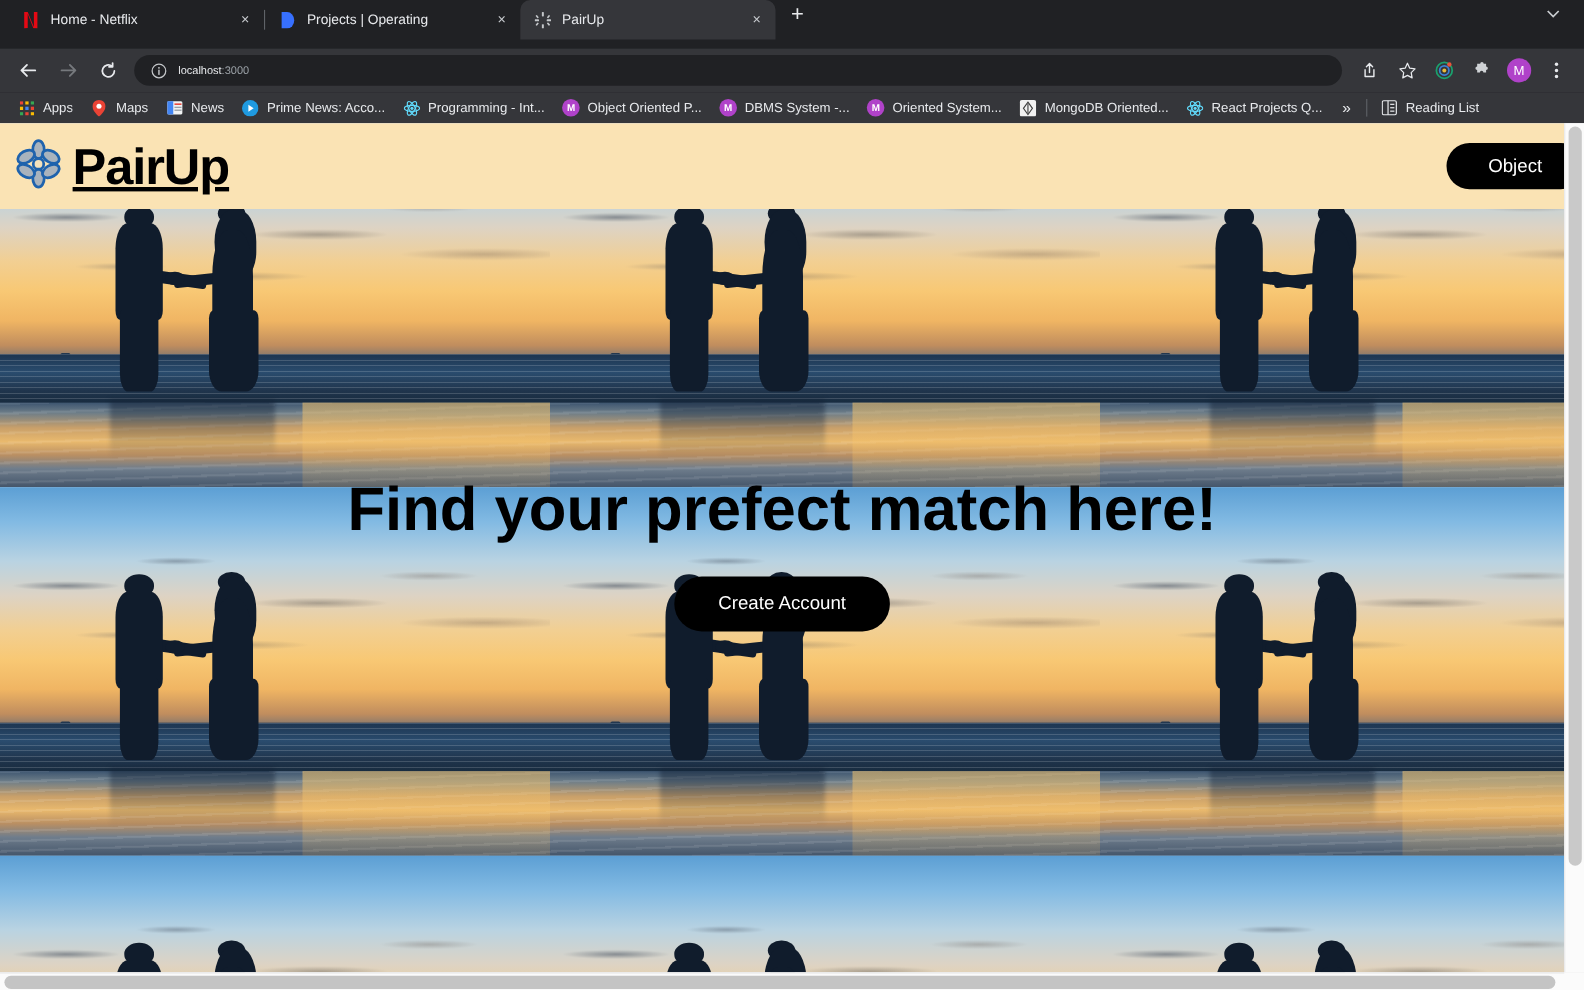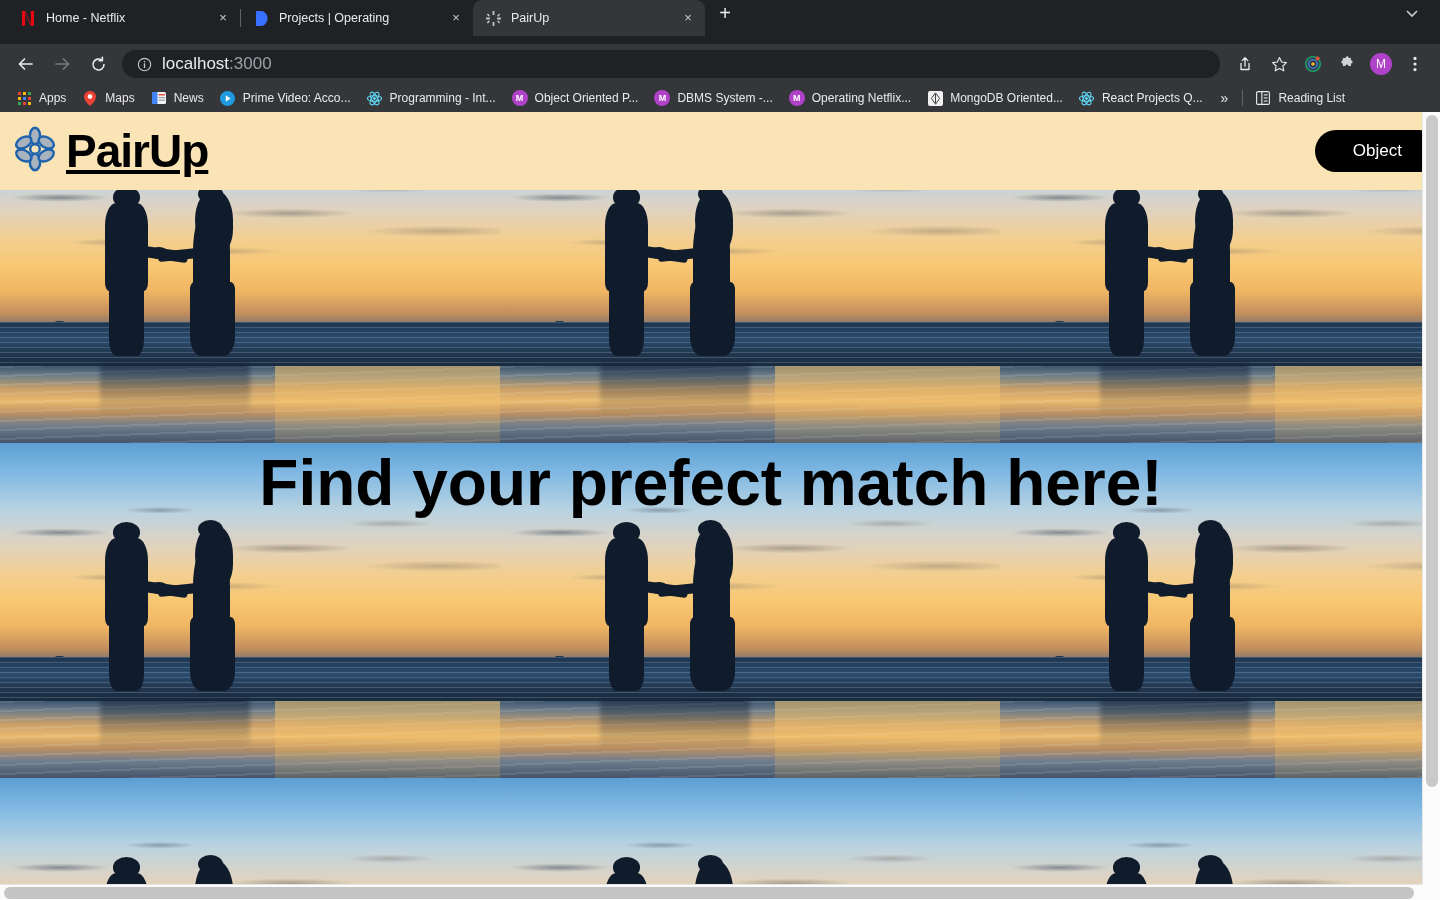--- a/index.html
+++ b/index.html
@@ -70,21 +70,21 @@
   .omnibox {
     flex: 1 1 auto; height: 28px; background: #202124;
     border-radius: 14px; margin: 0 8px 0 6px;
     display: flex; align-items: center; padding: 0 14px;
     min-width: 0;
   }
   .omnibox .infoicon {
     width: 16px; height: 16px; margin-right: 10px;
     flex: 0 0 16px; display: flex; align-items: center; justify-content: center;
   }
-  .urltext { font-size: 17px; color: #9aa0a6; white-space: nowrap; }
+  .urltext { font-size: 10px; color: #9aa0a6; white-space: nowrap; }
   .urltext b { color: #e8eaed; font-weight: 400; }
   .tbicon {
     width: 28px; height: 28px; margin: 0 3px;
     display: flex; align-items: center; justify-content: center;
     color: #e8eaed; border-radius: 50%; flex: 0 0 28px;
   }
   .avatar {
     width: 22px; height: 22px; border-radius: 50%;
     background: #b042c9; color: #fff; font-size: 12px;
     display: flex; align-items: center; justify-content: center;
@@ -235,22 +235,22 @@
   .boat { width: 1.8%; height: 1.1%; left: 11%; top: 63.5%; border-radius: 2px;
           background: #24384f; position: absolute; }
 
   
   .hero-content {
     position: absolute; left: 0; top: 0; width: 100%; height: 100%;
     display: flex; flex-direction: column; align-items: center;
     padding-top: 242px; z-index: 4; pointer-events: none;
   }
   .hero-title {
-    font-size: 64px; font-weight: bold; color: #000;
-    text-align: center; line-height: 1.1; white-space: nowrap; margin-top: 16px;
+    font-size: 56px; font-weight: bold; color: #000;
+    text-align: center; line-height: 1.1; white-space: nowrap;
   }
   .cta-btn {
     margin-top: 30px; background: #000; color: #fff; border: none;
     font-size: 17px; font-family: "Liberation Sans", sans-serif;
     padding: 15px 40px; border-radius: 28px;
     cursor: pointer; pointer-events: auto;
   }
 
   
   .vscroll {
@@ -440,21 +440,21 @@
       <span class="bmlabel">News</span>
     </div>
 
     <div class="bm">
       <span class="bmicon">
         <svg width="15" height="15" viewBox="0 0 15 15">
           <circle cx="7.5" cy="7.5" r="7.5" fill="#1f9ae0"></circle>
           <path d="M5.8,4.3 L10.6,7.5 L5.8,10.7 Z" fill="#fff"></path>
         </svg>
       </span>
-      <span class="bmlabel">Prime Video: Acco...</span>
+      <span class="bmlabel">Prime News: Acco...</span>
     </div>
 
     <div class="bm">
       <span class="bmicon">
         <svg width="15" height="15" viewBox="0 0 15 15">
           <g stroke="#61dafb" stroke-width="1.1" fill="none">
             <ellipse cx="7.5" cy="7.5" rx="7" ry="2.8"></ellipse>
             <ellipse cx="7.5" cy="7.5" rx="7" ry="2.8" transform="rotate(60 7.5 7.5)"></ellipse>
             <ellipse cx="7.5" cy="7.5" rx="7" ry="2.8" transform="rotate(120 7.5 7.5)"></ellipse>
           </g>
@@ -475,21 +475,21 @@
       <span class="bmicon">
         <span class="circ-fav">M</span>
       </span>
       <span class="bmlabel">DBMS System -...</span>
     </div>
 
     <div class="bm">
       <span class="bmicon">
         <span class="circ-fav">M</span>
       </span>
-      <span class="bmlabel">Operating Netflix...</span>
+      <span class="bmlabel">Oriented System...</span>
     </div>
 
     <div class="bm">
       <span class="bmicon">
         <svg width="15" height="15" viewBox="0 0 15 15">
           <rect width="15" height="15" rx="2" fill="#f1f1f1"></rect>
           <path d="M7.5,1.8 L11.6,7.5 L7.5,13.2 L3.4,7.5 Z" fill="none" stroke="#3f3f3f" stroke-width="1"></path>
           <path d="M7.5,3 L7.5,12" stroke="#3f3f3f" stroke-width="1"></path>
         </svg>
       </span>
@@ -721,20 +721,21 @@
             <div class="silh woman-head"></div>
                 <div class="silh woman-hair"></div>
                 <div class="silh woman-body"></div>
           </div>
             </div>
 
         </div>
 
         <div class="hero-content">
           <h1 class="hero-title">Find your prefect match here!</h1>
+          <button class="cta-btn">Create Account</button>
         </div>
       </section>
 
     </div>
   </div>
 
   <div class="vscroll">
     <div class="vthumb"></div>
   </div>
   <div class="hscroll">

